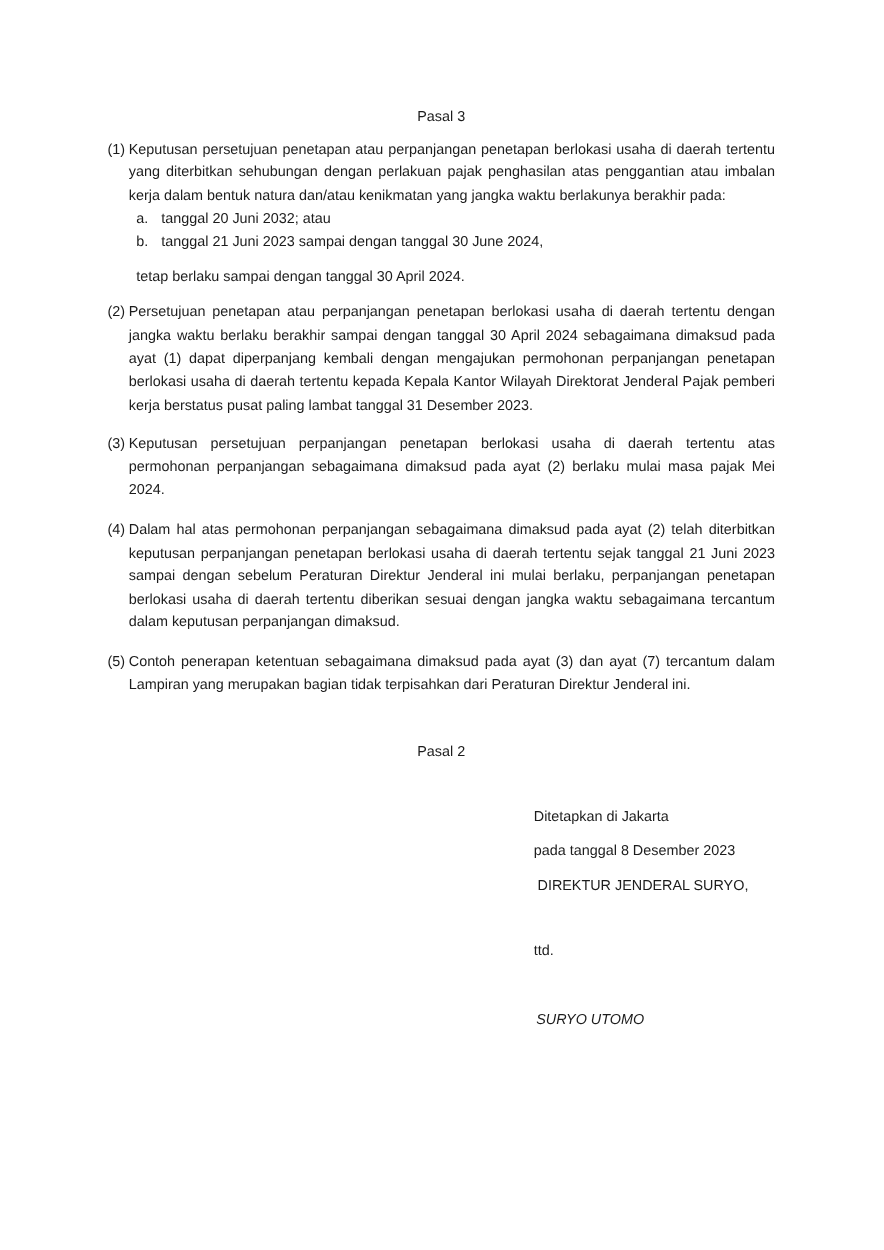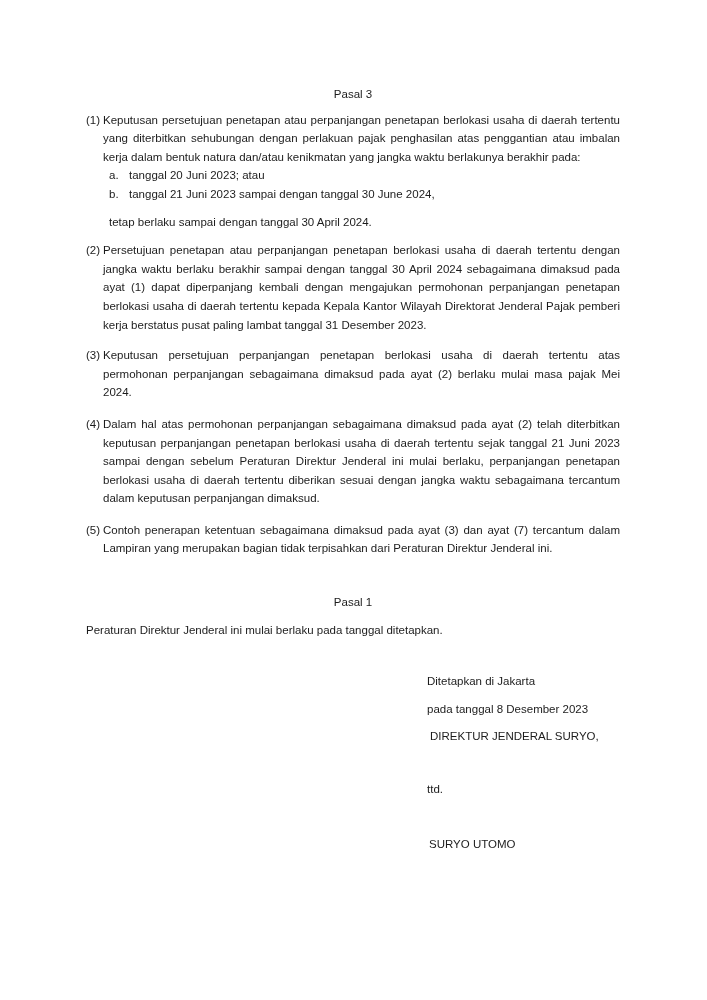--- a/index.html
+++ b/index.html
@@ -74,39 +74,39 @@
     text-align: left;
   }
   .signature-block {
     margin-top: 33px;
     margin-left: 341px;
   }
   .sig-line { margin: 0; }
   .sig-date { margin-top: 9px; }
   .sig-office { margin-top: 9px; padding-left: 3px; }
   .sig-ttd { margin-top: 34px; }
-  .sig-name { margin-top: 36px; padding-left: 2px; }
+  .sig-name { margin-top: 36px; padding-left: 2px; font-style: italic; }
 </style>
 </head>
 <body>
 
 <div class="page">
 
   <div class="section-heading">Pasal 3</div>
 
   <div class="article-body">
 
     <div class="item">
       <div class="item-num">(1)</div>
       <div class="item-content">
         <p class="item-text">Keputusan persetujuan penetapan atau perpanjangan penetapan berlokasi usaha di daerah tertentu yang diterbitkan sehubungan dengan perlakuan pajak penghasilan atas penggantian atau imbalan kerja dalam bentuk natura dan/atau kenikmatan yang jangka waktu berlakunya berakhir pada:</p>
         <div class="sub-list">
           <div class="sub-item">
             <div class="sub-letter">a.</div>
-            <div class="sub-text">tanggal 20 Juni 2023; atau</div>
+            <div class="sub-text">tanggal 20 Juni 2032; atau</div>
           </div>
           <div class="sub-item">
             <div class="sub-letter">b.</div>
             <div class="sub-text">tanggal 21 Juni 2023 sampai dengan tanggal 30 June 2024,</div>
           </div>
         </div>
         <p class="item-closing">tetap berlaku sampai dengan tanggal 30 April 2024.</p>
       </div>
     </div>
 
@@ -133,22 +133,21 @@
 
     <div class="item gap-before-item-5">
       <div class="item-num">(5)</div>
       <div class="item-content">
         <p class="item-text">Contoh penerapan ketentuan sebagaimana dimaksud pada ayat (3) dan ayat (7) tercantum dalam Lampiran yang merupakan bagian tidak terpisahkan dari Peraturan Direktur Jenderal ini.</p>
       </div>
     </div>
 
   </div>
 
-  <div class="section-heading pasal4-heading">Pasal 1</div>
-  <p class="pasal4-text">Peraturan Direktur Jenderal ini mulai berlaku pada tanggal ditetapkan.</p>
+  <div class="section-heading pasal4-heading">Pasal 2</div>
 
   <div class="signature-block">
     <div class="sig-line sig-place">Ditetapkan di Jakarta</div>
     <div class="sig-line sig-date">pada tanggal 8 Desember 2023</div>
     <div class="sig-line sig-office">DIREKTUR JENDERAL SURYO,</div>
     <div class="sig-line sig-ttd">ttd.</div>
     <div class="sig-line sig-name">SURYO UTOMO</div>
   </div>
 
 </div>

